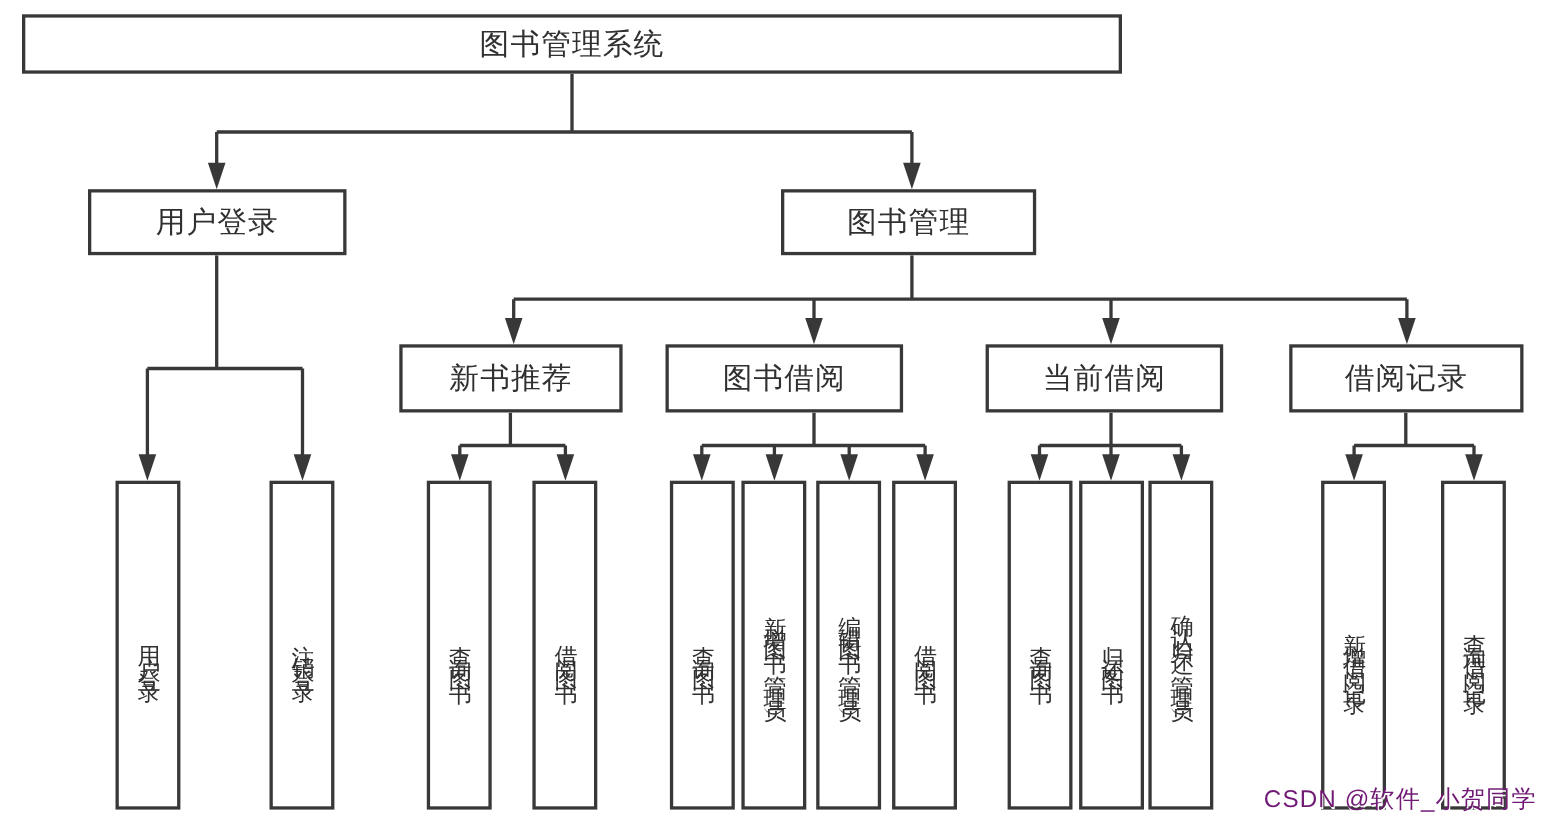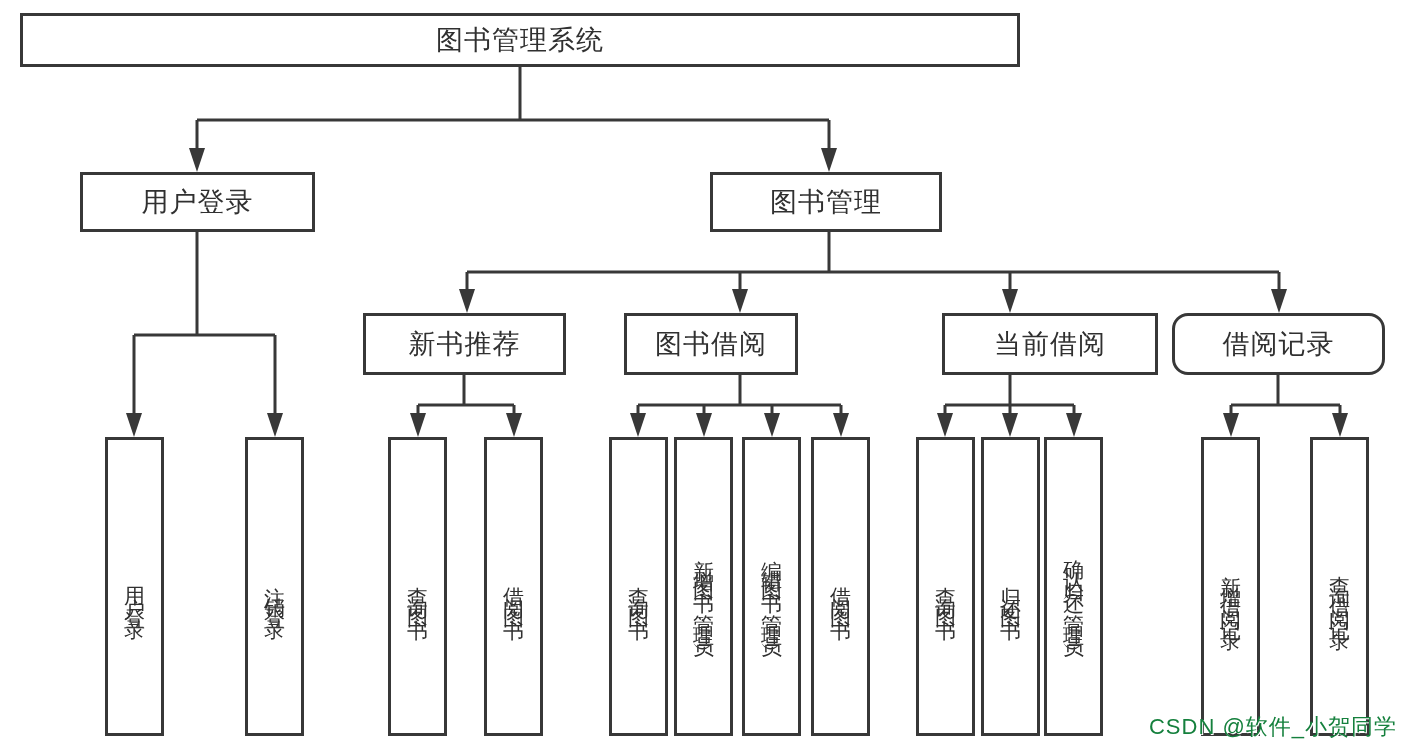--- a/index.html
+++ b/index.html
@@ -46,21 +46,21 @@
     font-size: 21px;
     letter-spacing: 11px;
     white-space: nowrap;
     margin-top: 11px; 
   }
   .watermark {
     position: absolute;
     right: 8px;
     bottom: 5px;
     font-size: 22px;
-    color: #15803d;
+    color: #701a75;
     text-shadow: 1px 1px 0 #ffffff;
     letter-spacing: 1px;
     white-space: nowrap;
   }
 </style>
 </head>
 <body>
 
 <div class="canvas">
 
@@ -110,23 +110,23 @@
       <polygon points="1332,413 1348,413 1340,437"></polygon>
     </g>
   </svg>
 
   <div class="hbox" style="left:20px; top:13px; width:1000px; height:54px;">图书管理系统</div>
 
   <div class="hbox" style="left:80px; top:172px; width:235px; height:60px;">用户登录</div>
   <div class="hbox" style="left:710px; top:172px; width:232px; height:60px;">图书管理</div>
 
   <div class="hbox" style="left:363px; top:313px; width:203px; height:62px;">新书推荐</div>
-  <div class="hbox" style="left:624px; top:313px; width:174px; height:62px;">图书借阅</div>
-  <div class="hbox" style="left:942px; top:313px; width:216px; height:62px;">当前借阅</div>
-  <div class="hbox" style="left:1172px; top:313px; width:213px; height:62px;border-radius:16px;">借阅记录</div>
+  <div class="hbox" style="left:605px; top:313px; width:216px; height:62px;">图书借阅</div>
+  <div class="hbox" style="left:896px; top:313px; width:216px; height:62px;">当前借阅</div>
+  <div class="hbox" style="left:1172px; top:313px; width:213px; height:62px;">借阅记录</div>
 
   <div class="vbox" style="left:105px;">
     <span>用户登录</span>
   </div>
   <div class="vbox" style="left:245px;">
     <span>注销登录</span>
   </div>
 
   <div class="vbox" style="left:388px;">
     <span>查询图书</span>

